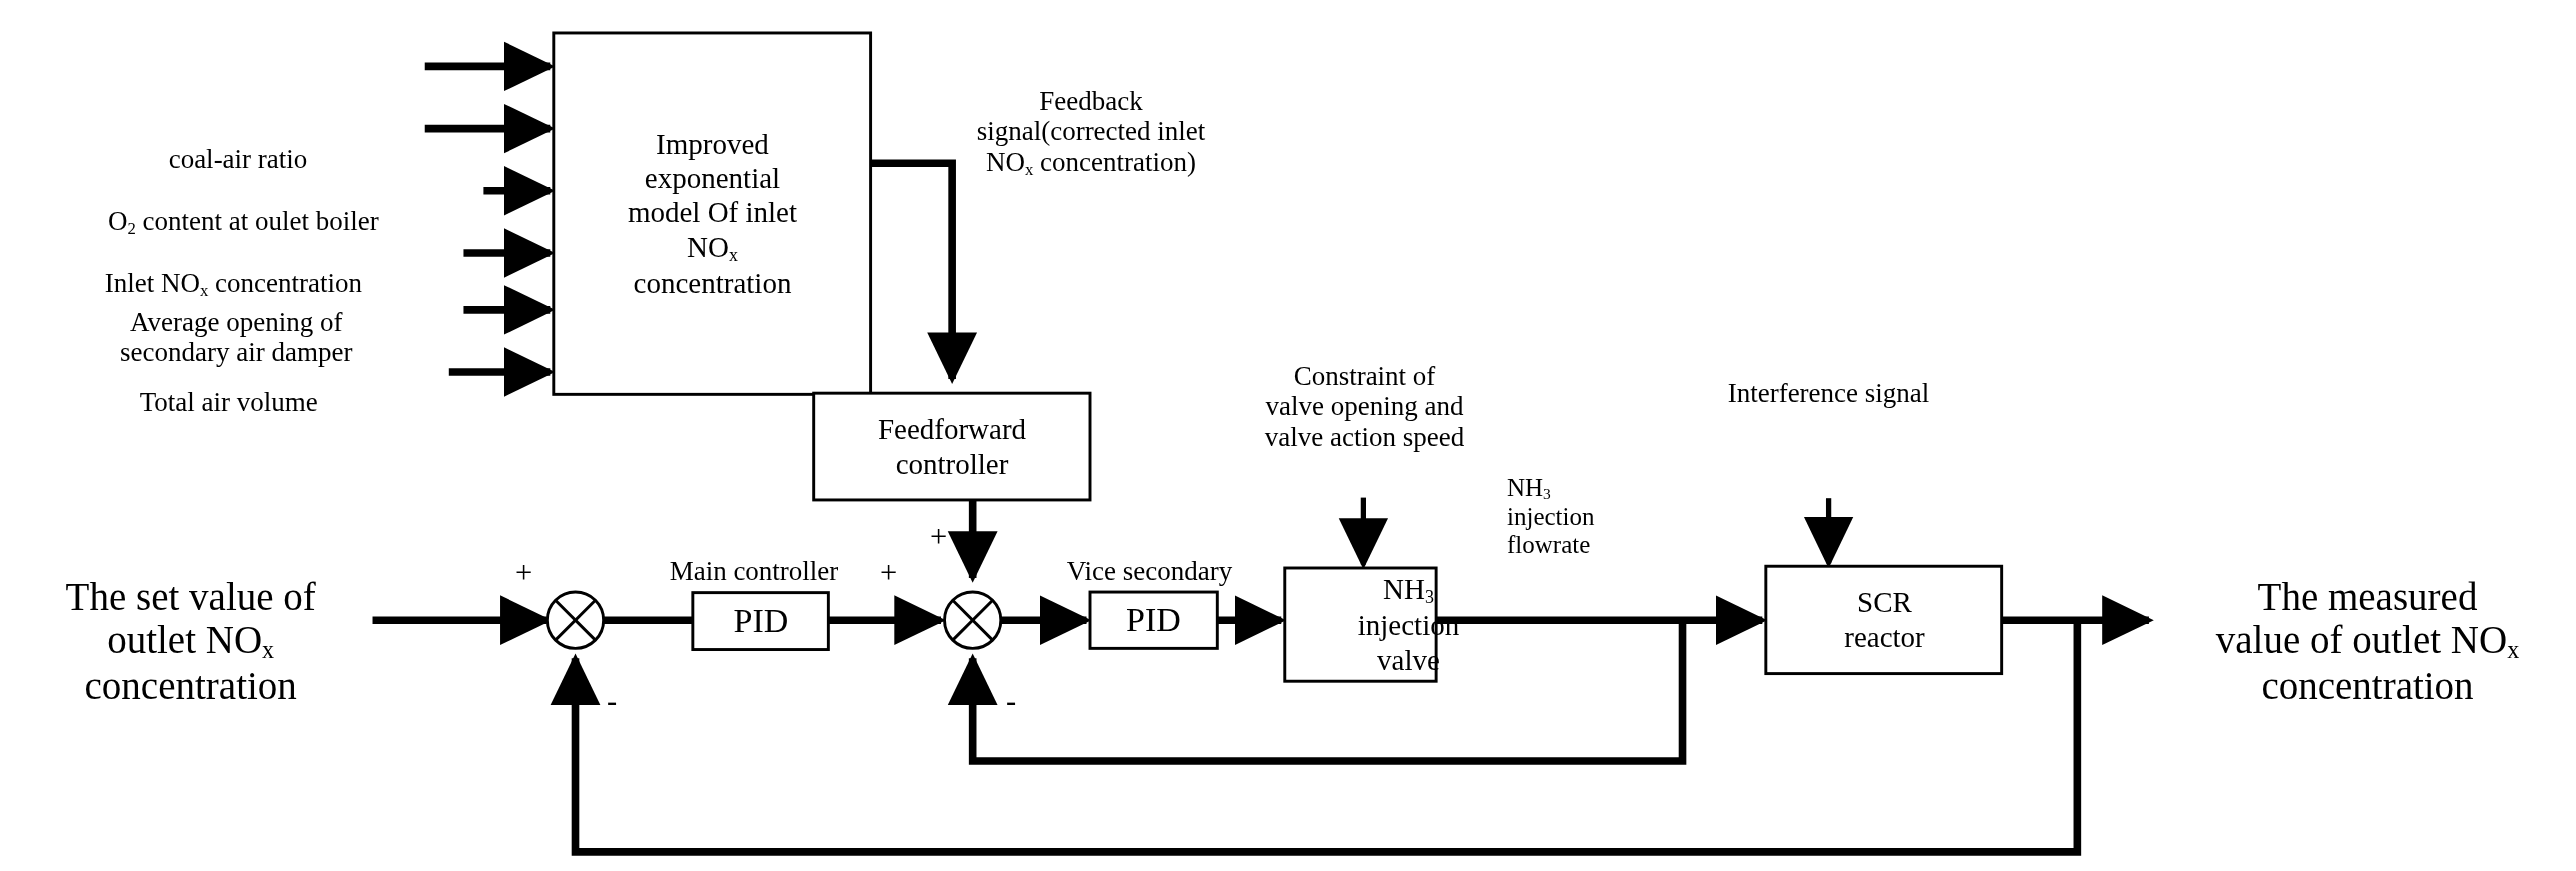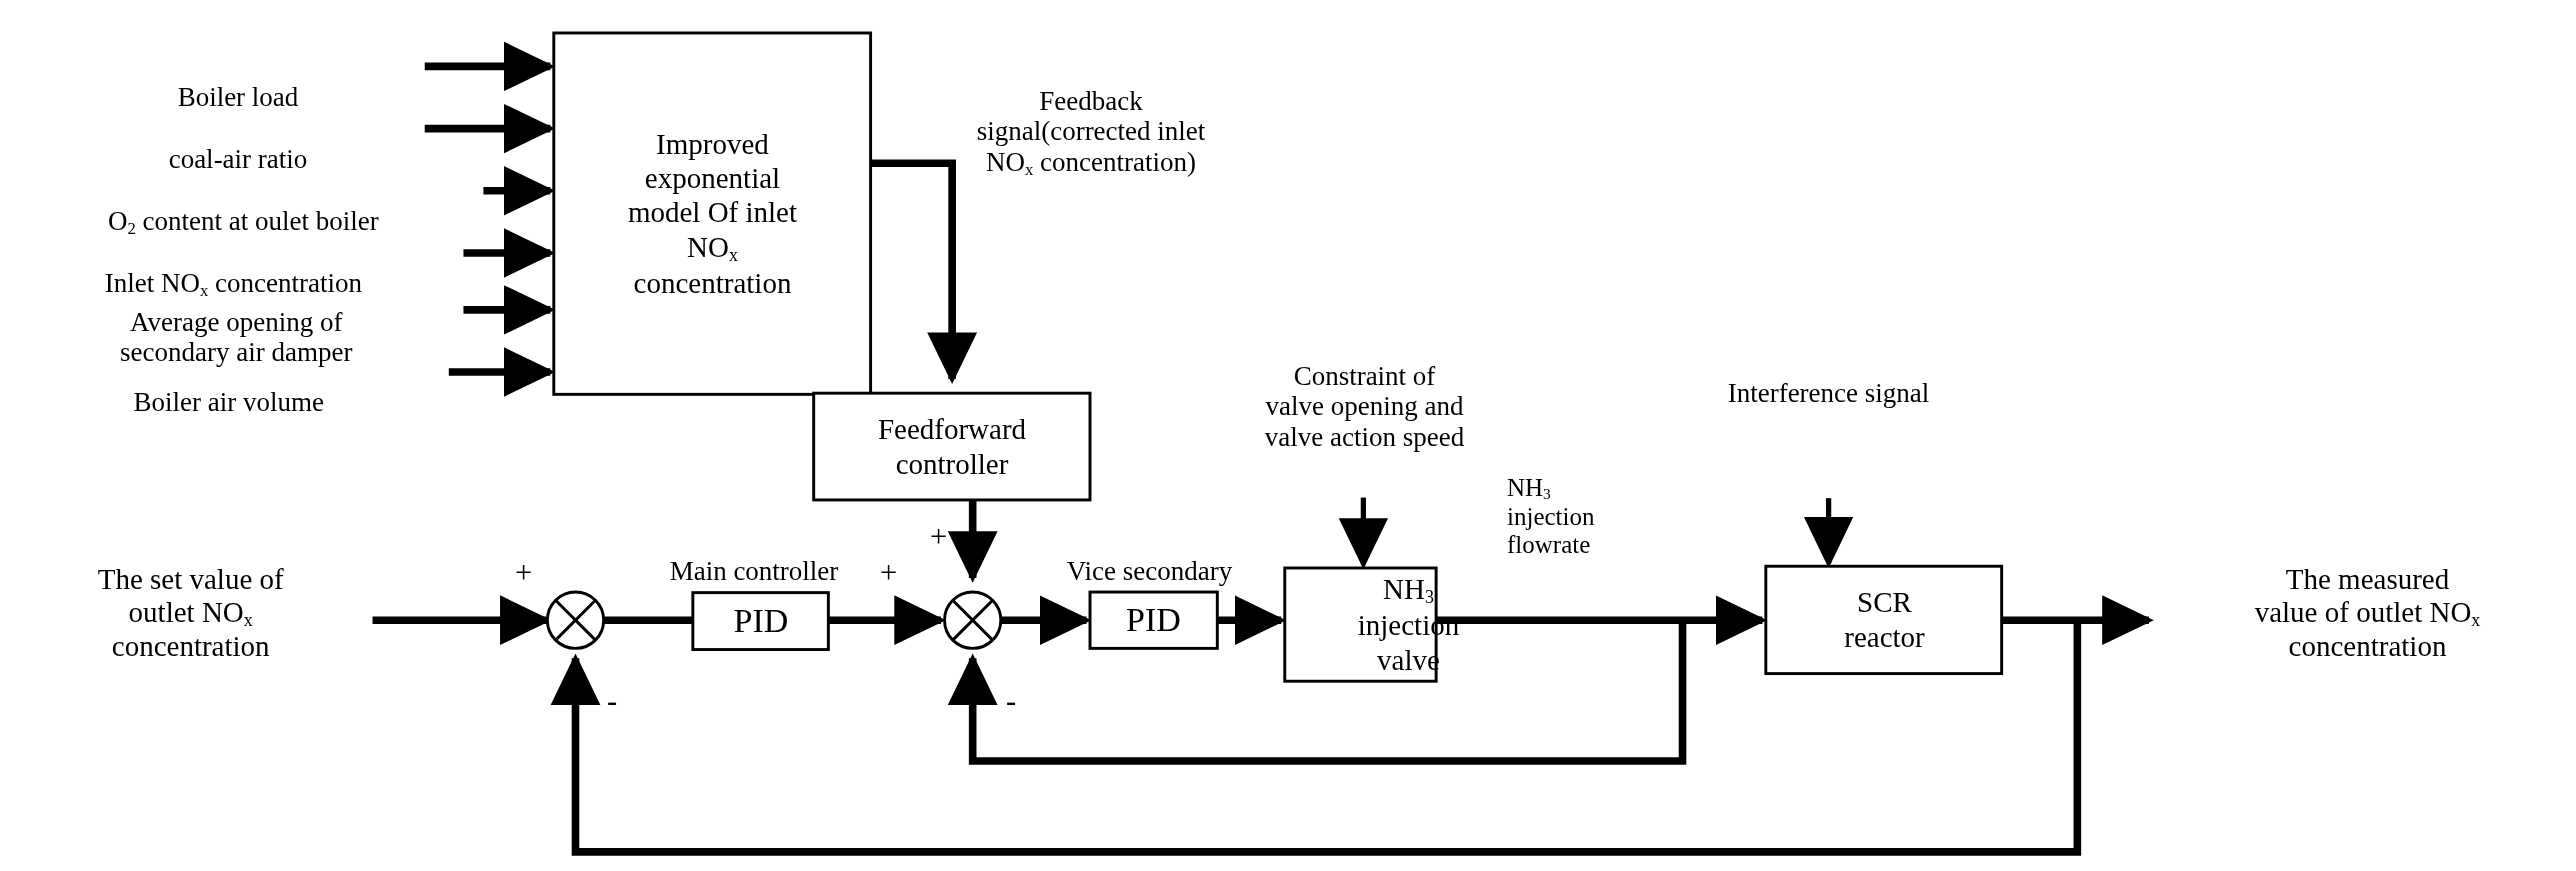--- a/index.html
+++ b/index.html
@@ -33,21 +33,21 @@
     position:absolute;
     font-family:"Liberation Serif","DejaVu Serif",serif;
     color:#000;
     line-height:1;
   }
   sub{font-size:0.62em;vertical-align:-0.22em;}
   .fs-in{font-size:27px;}
   .fs-blk{font-size:29px;}
   .fs-pid{font-size:34px;}
   .fs-edge{font-size:27px;}
-  .fs-side{font-size:29px;}
+  .fs-side{font-size:39px;}
   .fs-small{font-size:25px;}
   .fs-sign{font-size:30.5px;}
 </style>
 </head>
 <body>
 
 <div id="stage">
 
   <svg id="svg-layer" viewBox="0 0 4391 1486">
     <defs>
@@ -142,43 +142,40 @@
         <path d="M 2868 1057 L 2868 1297 L 1658 1297 L 1658 1122" marker-end="url(#arrThick)"></path>
       </g>
 
       <g stroke-width="13">
         <path d="M 3541 1057 L 3541 1452 L 981 1452 L 981 1122" marker-end="url(#arrThick)"></path>
       </g>
 
     </g>
   </svg>
 
-  <div class="lbl fs-in" style="left:59px;top:52px;width:358px;text-align:center;">
-    <span>Boiler load</span>
-  </div>
 
   <div class="lbl fs-in" style="left:59px;top:114px;width:358px;text-align:center;">
     <span>coal-air ratio</span>
   </div>
 
   <div class="lbl fs-in" style="left:5.9px;top:176px;width:475px;text-align:center;">
     O<sub>2</sub> content at oulet boiler
   </div>
 
   <div class="lbl fs-in" style="left:5.9px;top:238px;width:455px;text-align:center;">
     Inlet NO<sub>x</sub> concentration
   </div>
 
   <div class="lbl fs-in" style="left:11.7px;top:277px;width:449px;text-align:center;">
     <span>Average opening of
 secondary air damper</span>
   </div>
 
   <div class="lbl fs-in" style="left:11.7px;top:357px;width:434px;text-align:center;">
-    <span>Boiler air volume</span>
+    <span>Total air volume</span>
   </div>
 
   <div class="blocktext fs-blk" style="left:554px;top:33px;width:317px;height:361px;">
     <div>Improved<br>exponential<br>model Of inlet<br>NO<sub>x</sub><br>concentration</div>
   </div>
 
   <div class="blocktext fs-blk" style="left:814px;top:393px;width:276px;height:107px;border-radius:15px;">
     <span>Feedforward
 controller</span>
   </div>

